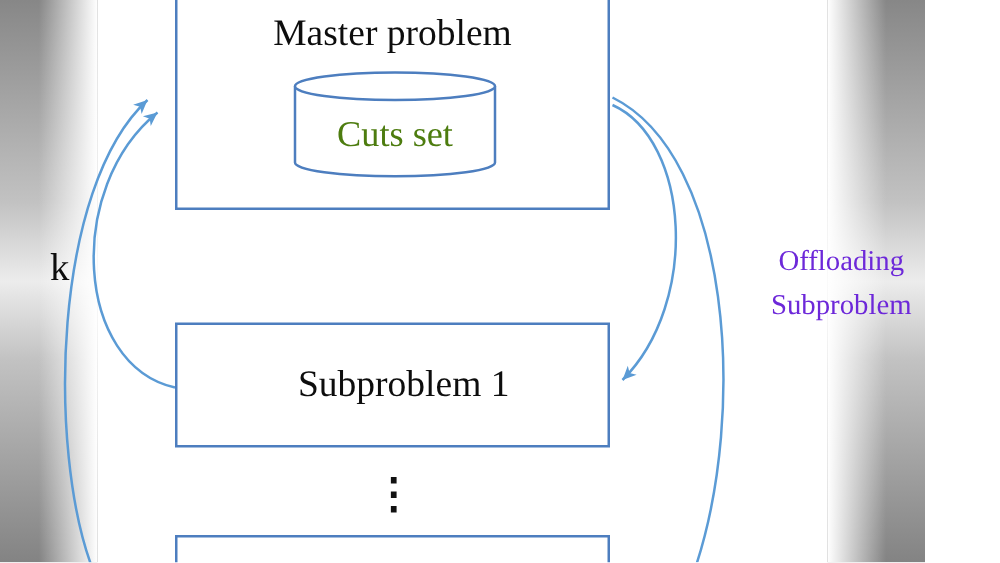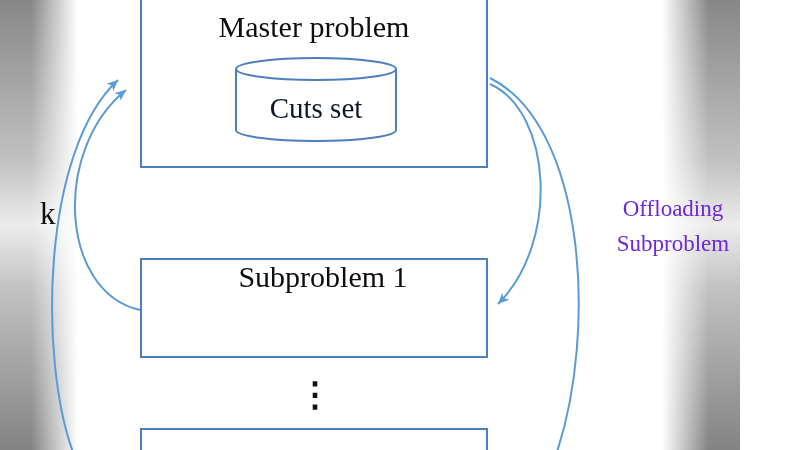--- a/index.html
+++ b/index.html
@@ -34,30 +34,30 @@
     background:#ffffff;
     border:2px solid #4d7ebf;
     box-sizing:border-box;
     text-align:center;
   }
   .box-label {
     font-size:30px; line-height:1.15; color:#0d0d0d;
   }
 
   .master-box  { left:140px; top:-4px;  width:348px; height:172px; padding-top:12px; }
-  .sub1-box    { left:140px; top:258px; width:348px; height:100px; display:flex; justify-content:center;padding-left:18px; }
+  .sub1-box    { left:140px; top:258px; width:348px; height:100px; display:flex; align-items:center; justify-content:center;padding-left:18px; }
   .bottom-box  { left:140px; top:428px; width:348px; height:44px; }
 
   .cylinder {
     position:absolute; left:92px; top:58px; width:164px; height:92px;
   }
   .cylinder svg { position:absolute; left:0; top:0; }
   .cylinder .cyl-label {
     position:absolute; left:0; top:36px; width:100%;
-    text-align:center; font-size:29px; color:#0f172a;
+    text-align:center; font-size:29px; color:#4d7c0f;
   }
 
   .ellipsis-dots {
     position:absolute; z-index:3; left:298px; top:374px; width:32px;
     text-align:center; font-size:34px; font-weight:700; color:#111;
     letter-spacing:0;
   }
 
   .right-label {
     position:absolute; z-index:3; left:568px; top:192px; width:210px;

